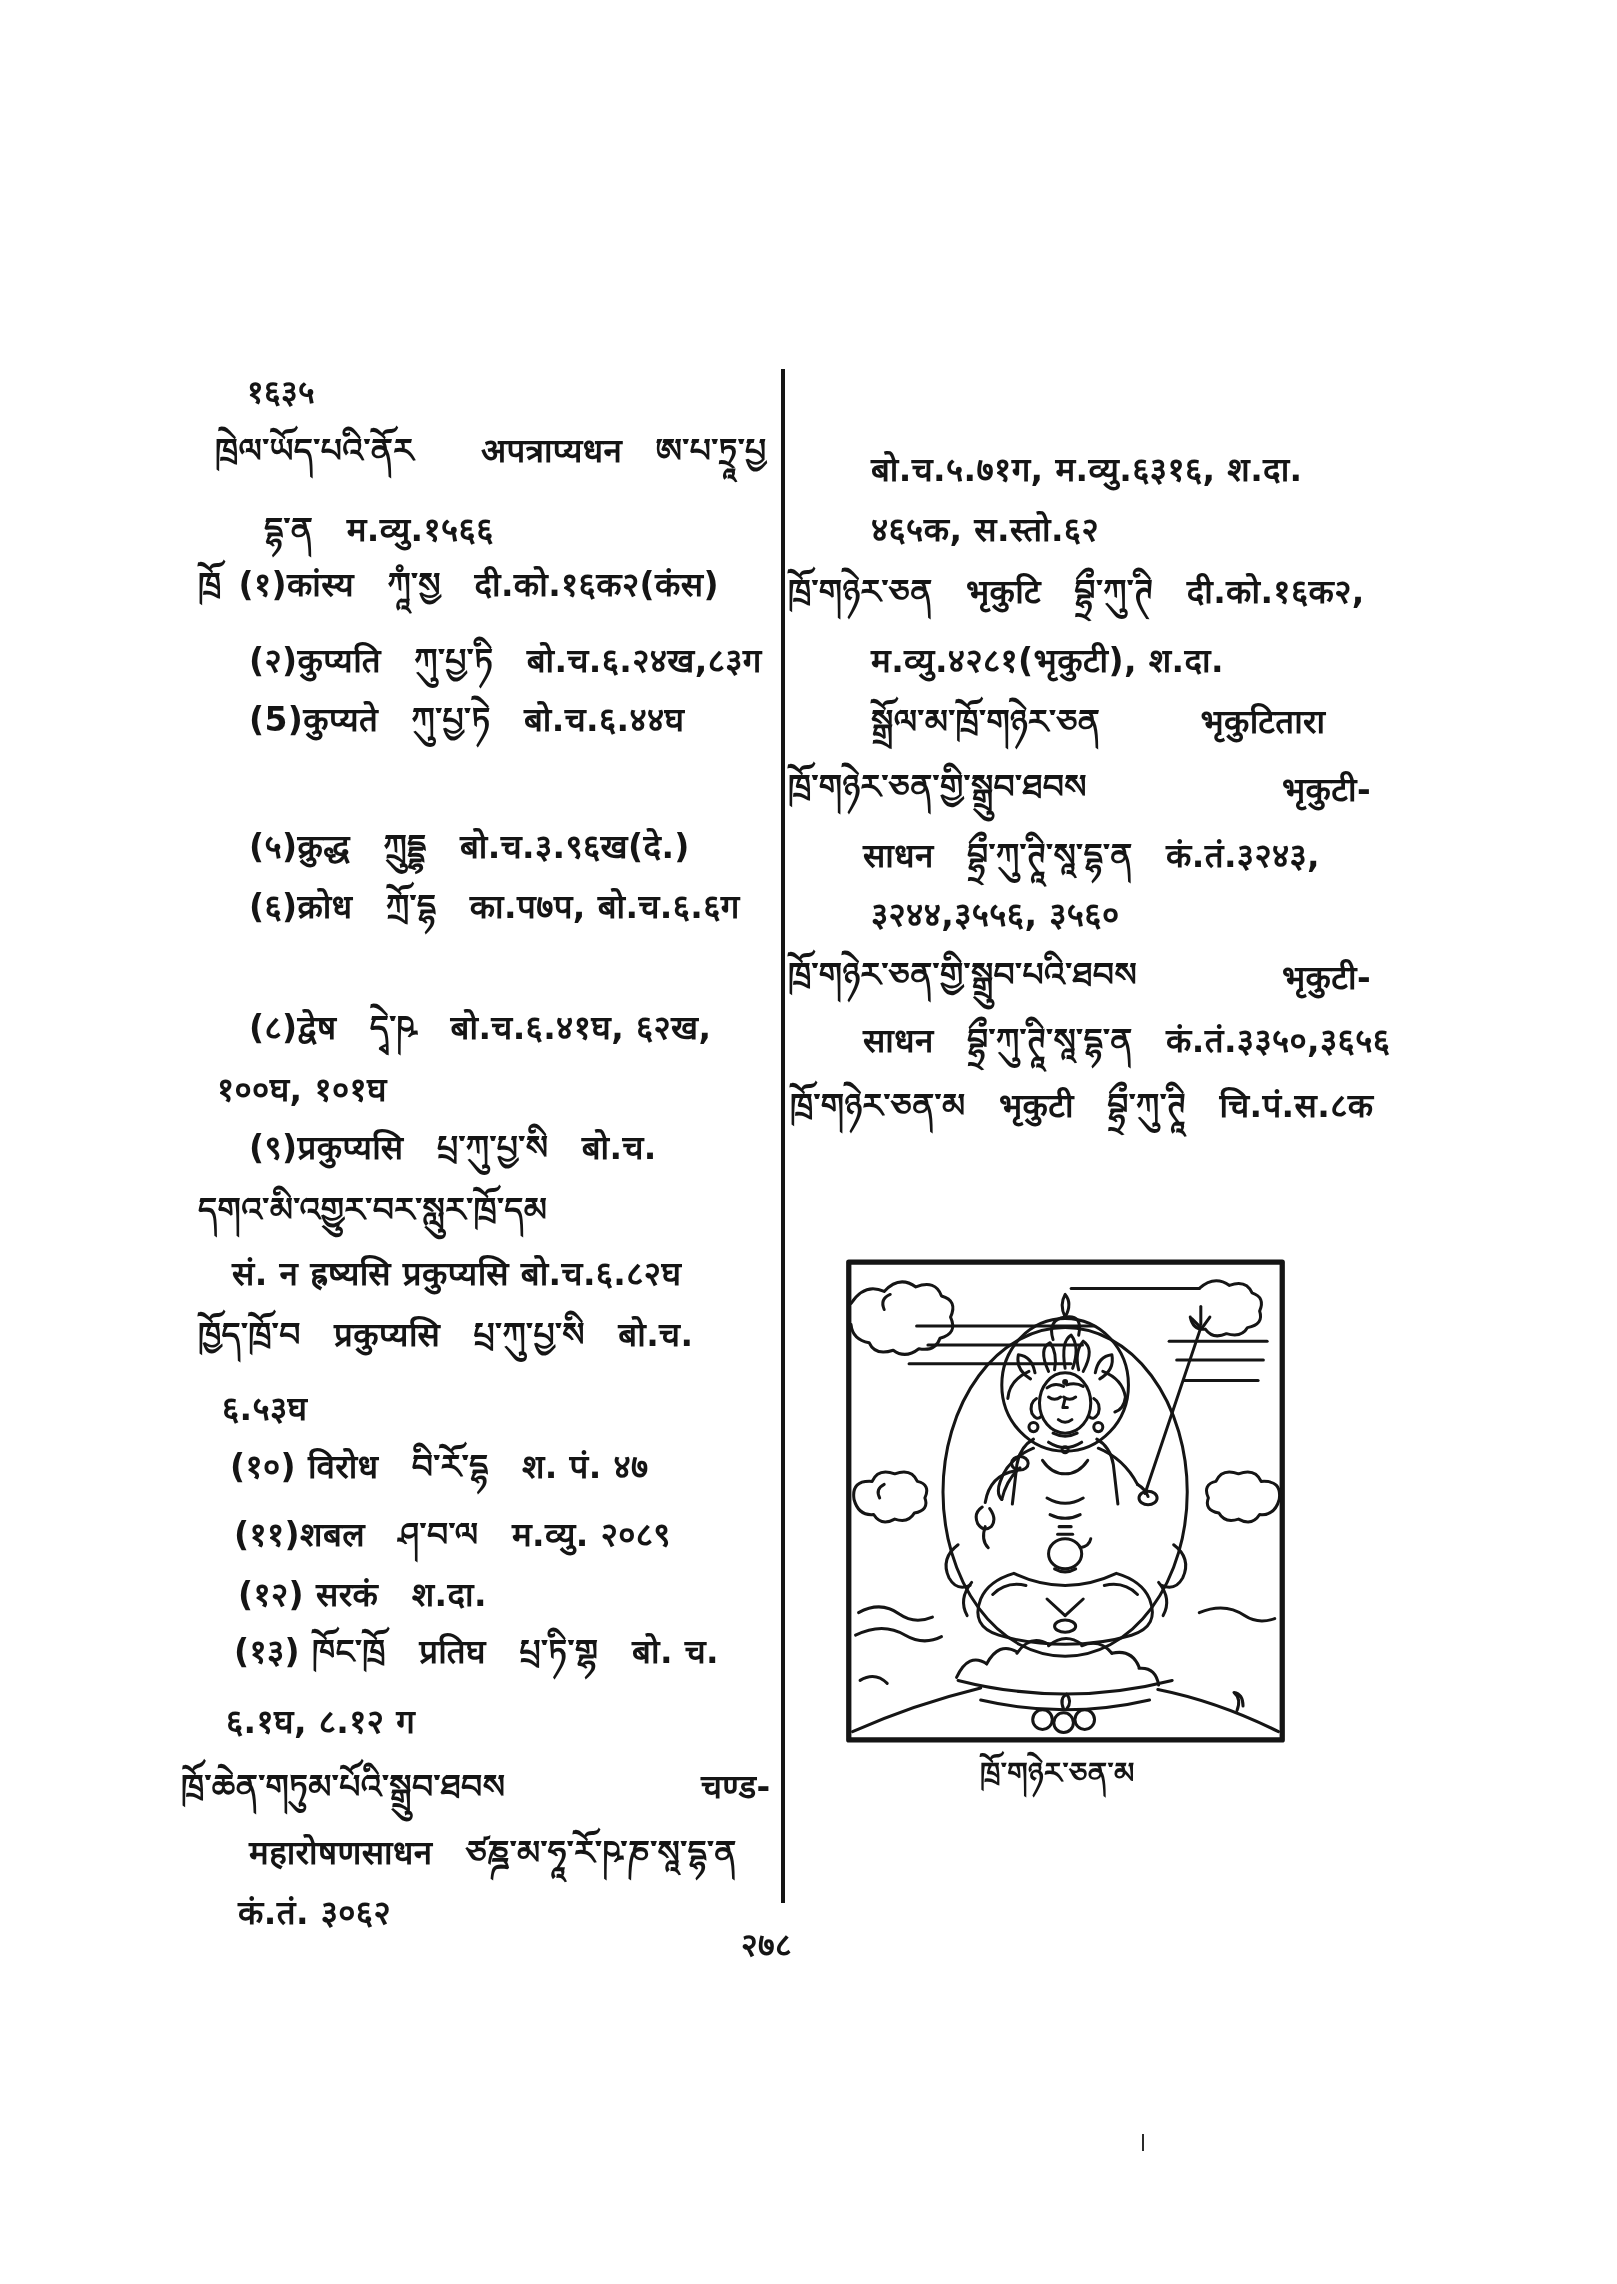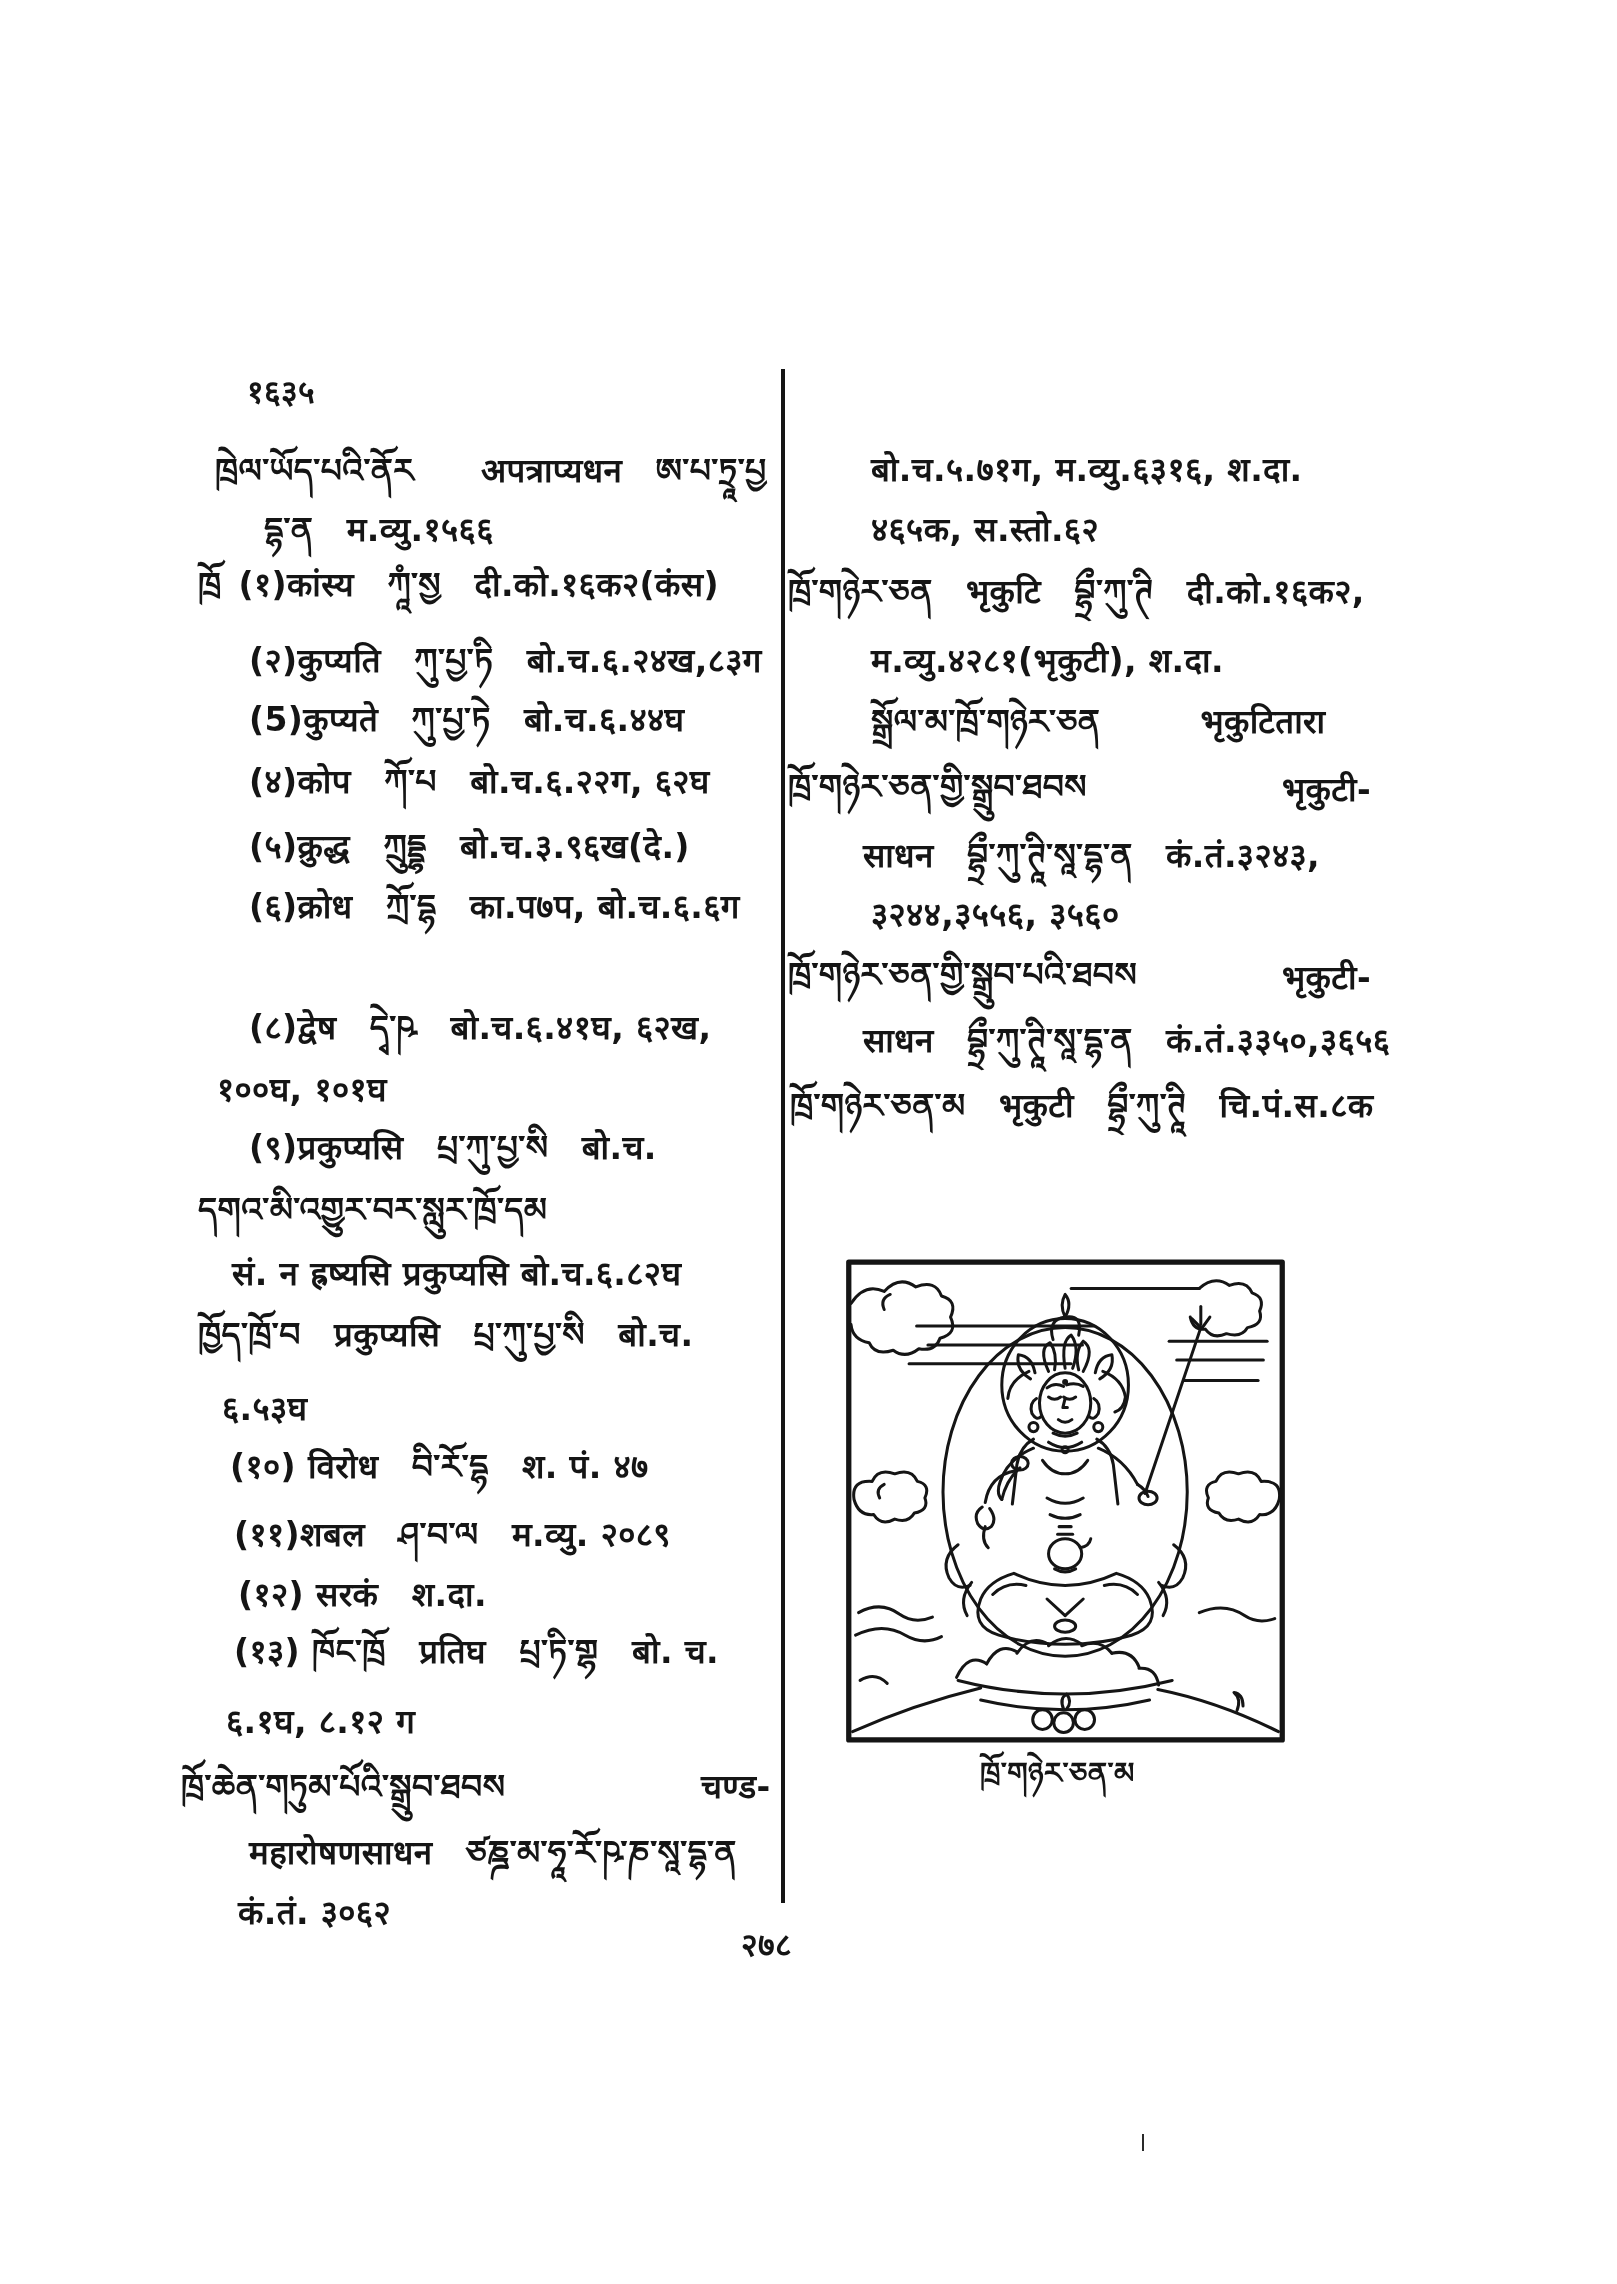--- a/index.html
+++ b/index.html
@@ -41,26 +41,25 @@
     background:#2a2a2a;
   }
 </style>
 </head>
 <body>
 
 <div class="page">
 
   <div class="line serial" style="left:247px;top:374px">१६३५</div>
 
-  <div class="line" style="left:215px;top:452px">ཁྲེལ་ཡོད་པའི་ནོར  अपत्राप्यधन ཨ་པ་ཏྲཱ་པྱ</div>
+  <div class="line" style="left:215px;top:432px">ཁྲེལ་ཡོད་པའི་ནོར  अपत्राप्यधन ཨ་པ་ཏྲཱ་པྱ</div>
   <div class="line" style="left:264px;top:511px">དྷ་ན म.व्यु.१५६६</div>
   <div class="line" style="left:198px;top:566px">ཁྲོ (१)कांस्य ཀཱཾ་སྱ दी.को.१६क२(कंस)</div>
   <div class="line" style="left:249px;top:642px">(२)कुप्यति ཀུ་པྱ་ཏི बो.च.६.२४ख,८३ग</div>
   <div class="line" style="left:249px;top:701px">(5)कुप्यते ཀུ་པྱ་ཏེ बो.च.६.४४घ</div>
-  <div class="line" style="left:249px;top:763px">(४)कोप ཀོ་པ बो.च.६.२२ग, ६२घ</div>
   <div class="line" style="left:249px;top:828px">(५)क्रुद्ध ཀྲུདྡྷ बो.च.३.९६ख(दे.)</div>
   <div class="line" style="left:249px;top:888px">(६)क्रोध ཀྲོ་དྷ का.प७प, बो.च.६.६ग</div>
   <div class="line" style="left:249px;top:1009px">(८)द्वेष དྭེ་ཥ बो.च.६.४१घ, ६२ख,</div>
   <div class="line" style="left:217px;top:1071px">१००घ, १०१घ</div>
   <div class="line" style="left:249px;top:1129px">(९)प्रकुप्यसि པྲ་ཀུ་པྱ་སི बो.च.</div>
   <div class="line" style="left:198px;top:1191px">དགའ་མི་འགྱུར་བར་སླུར་ཁྲོ་དམ</div>
   <div class="line" style="left:232px;top:1255px">सं. न ह्रष्यसि प्रकुप्यसि बो.च.६.८२घ</div>
   <div class="line" style="left:198px;top:1316px">ཁྱོད་ཁྲོ་བ प्रकुप्यसि པྲ་ཀུ་པྱ་སི बो.च.</div>
   <div class="line" style="left:222px;top:1390px">६.५३घ</div>
   <div class="line" style="left:230px;top:1448px">(१०) विरोध བི་རོ་དྷ श. पं. ४७</div>

